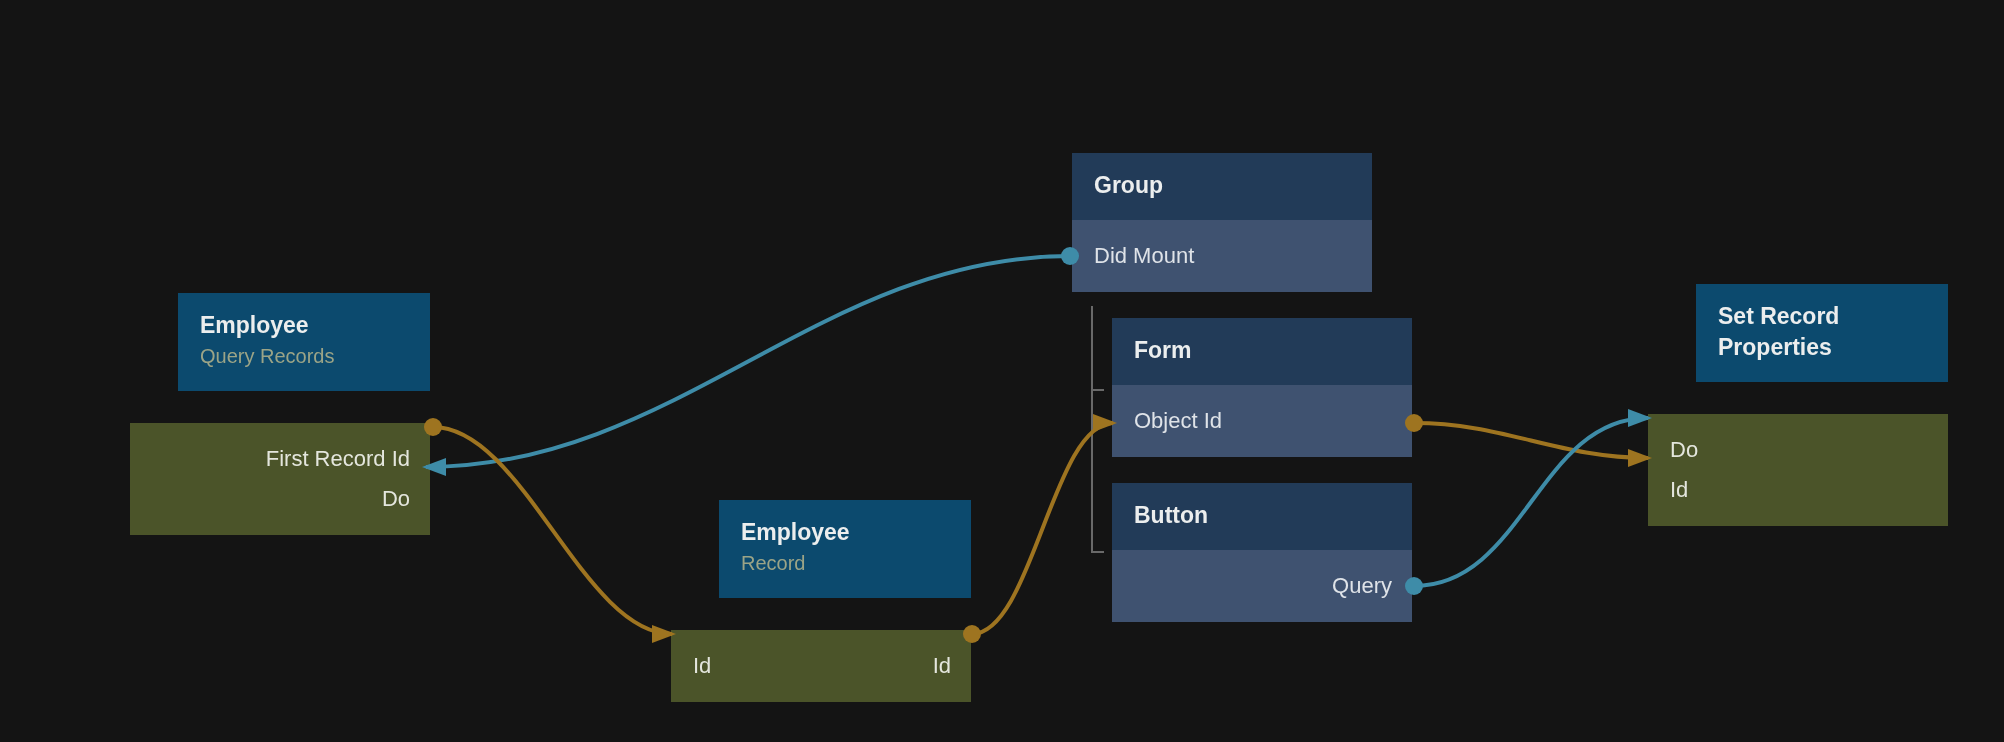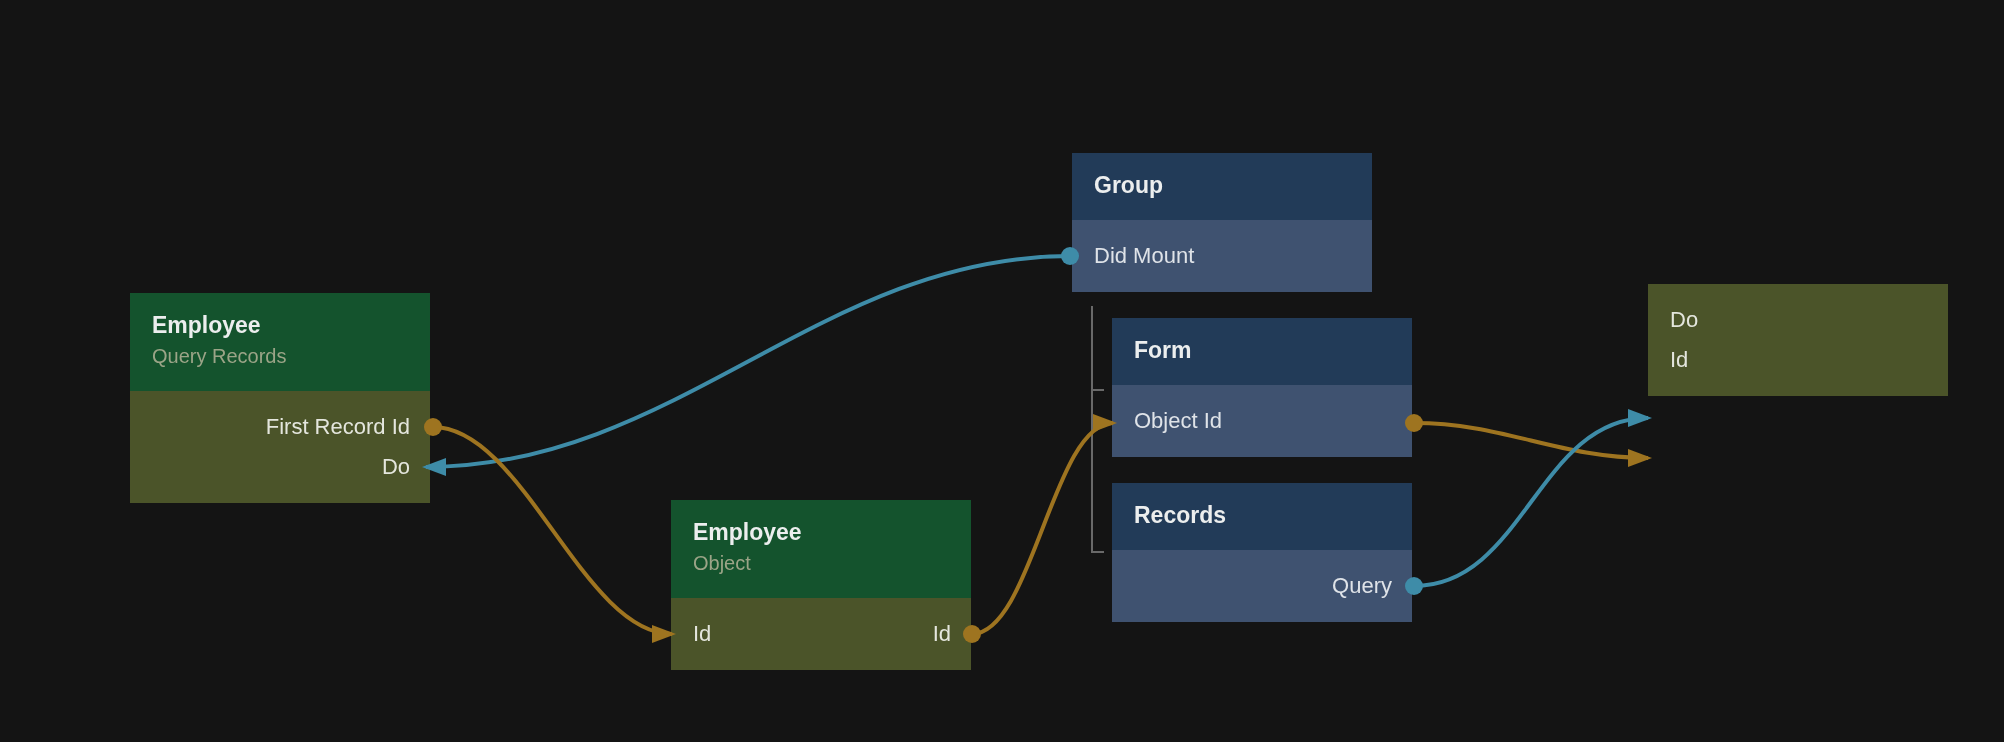--- a/index.html
+++ b/index.html
@@ -16,22 +16,22 @@
   }
   .node{position:absolute;width:300px;z-index:2;}
   .hdr{padding:17px 22px 19px 22px;}
   .title{font-size:23px;font-weight:bold;color:#eceeee;line-height:31px;max-width:205px;}
   .sub{font-size:20px;font-weight:normal;line-height:31px;}
   .body{padding:16px 0;}
   .prow{height:40px;line-height:40px;font-size:22px;padding:0 20px 0 22px;white-space:nowrap;}
   .prow.right{text-align:right;}
   .prow.dual{display:flex;justify-content:space-between;}
   
-  .green .hdr{background:#14532d;}
-  .green .body{background:#4b5429;}
+  .green .hdr{background:#0c4a6e;margin-left:48px;}
+  .green .body{background:#4b5429;margin-top:32px;}
   .green .sub{color:#9ba487;}
   .green .prow{color:#e4e6dd;}
   .blue .hdr{background:#223b58;}
   .blue .body{background:#3f5270;}
   .blue .prow{color:#dfe3e8;}
 </style>
 </head>
 <body>
 
 <div id="canvas">
@@ -60,41 +60,44 @@
     <div class="hdr">
       <div class="title">Form</div>
     </div>
     <div class="body">
       <div class="prow"><span>Object Id</span></div>
     </div>
   </div>
 
   <div class="node blue" style="left:1112px;top:483px;">
     <div class="hdr">
-      <div class="title">Records</div>
+      <div class="title">Button</div>
     </div>
     <div class="body">
       <div class="prow right"><span>Query</span></div>
     </div>
   </div>
 
   <div class="node green" style="left:671px;top:500px;">
     <div class="hdr">
       <div class="title">Employee</div>
-      <div class="sub">Object</div>
+      <div class="sub">Record</div>
     </div>
     <div class="body">
       <div class="prow dual">
         <span>Id</span>
         <span>Id</span>
       </div>
     </div>
   </div>
 
   <div class="node green" style="left:1648px;top:284px;">
+    <div class="hdr">
+      <div class="title">Set Record Properties</div>
+    </div>
     <div class="body">
       <div class="prow"><span>Do</span></div>
       <div class="prow"><span>Id</span></div>
     </div>
   </div>
 
   <svg id="edge-layer" viewBox="0 0 2004 742">
     <defs>
       <marker id="arrow-teal" viewBox="0 0 24 18" markerWidth="24" markerHeight="18" refX="20" refY="9" orient="auto" markerUnits="userSpaceOnUse">
         <path d="M0 0 L24 9 L0 18 Z" fill="#3e8ca8"></path>

